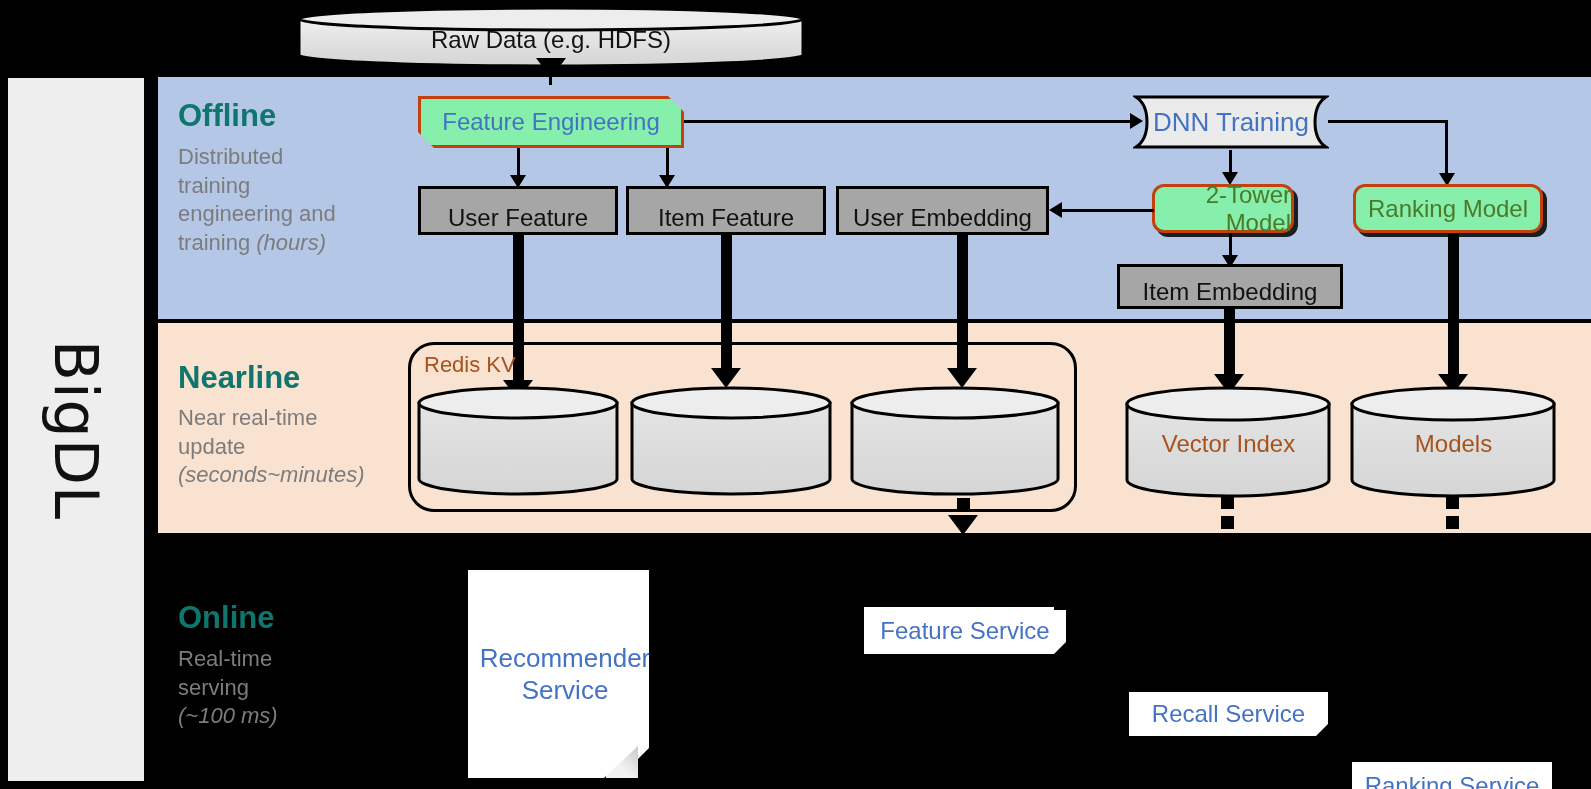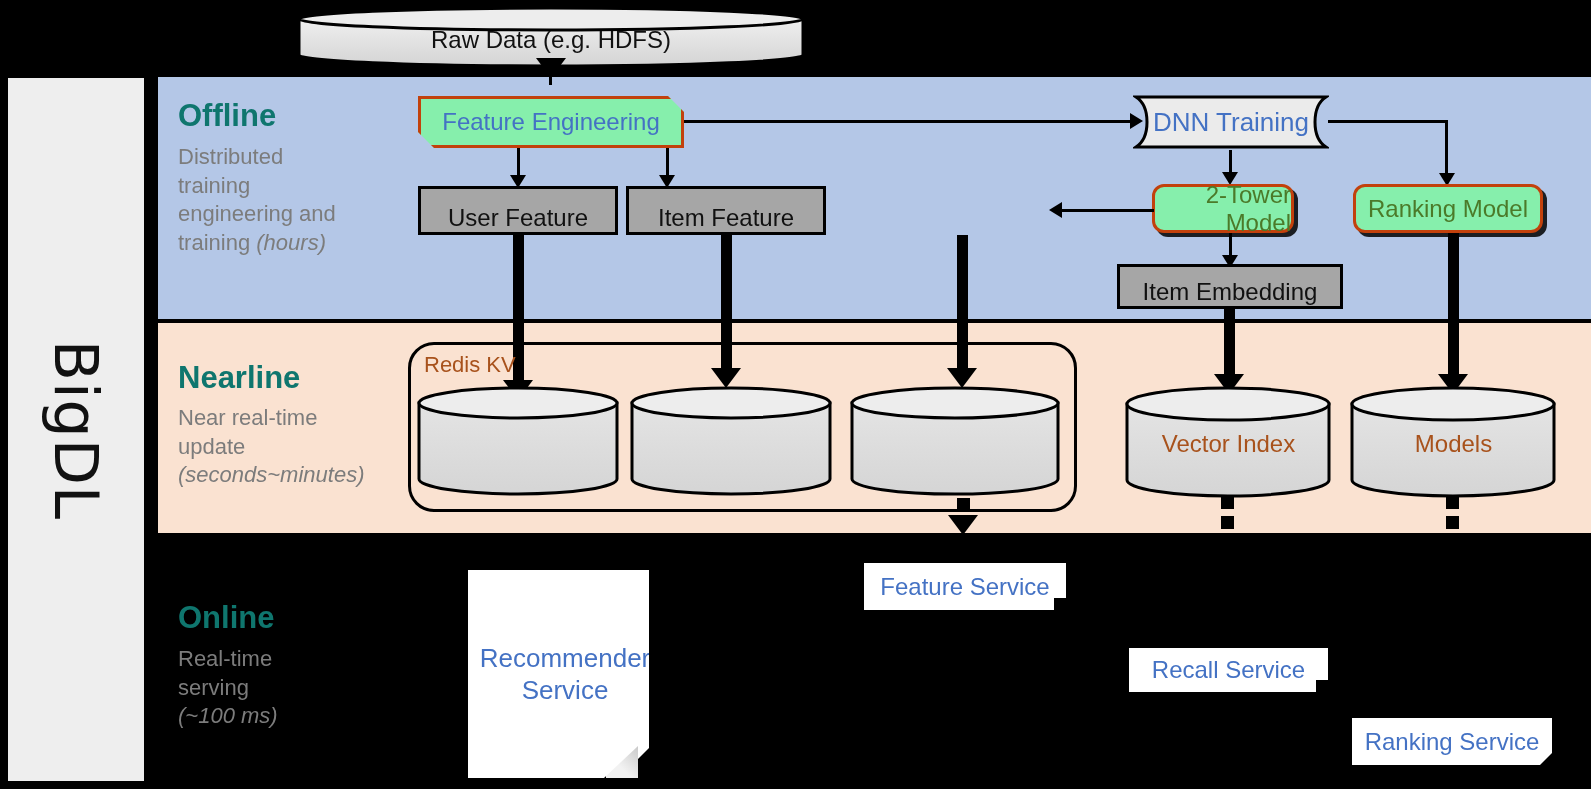--- a/index.html
+++ b/index.html
@@ -63,21 +63,21 @@
            border-right:15px solid transparent;border-top:20px solid #000;}
   .ah-left{position:absolute;width:0;height:0;border-top:8px solid transparent;
            border-bottom:8px solid transparent;border-right:13px solid #000;}
   .ah-right{position:absolute;width:0;height:0;border-top:8px solid transparent;
            border-bottom:8px solid transparent;border-left:13px solid #000;}
   .sq{position:absolute;width:13px;height:13px;background:#000;}
 
   
   .svc{position:absolute;background:#fff;color:#4472c4;font-size:24px;
        display:flex;align-items:center;justify-content:center;text-align:center;
-       clip-path:polygon(0 0,100% 0,100% calc(100% - 12px),calc(100% - 12px) 100%,0 100%);}
+       clip-path:polygon(0 0,100% 0,100% calc(100% - 12px),calc(100% - 12px) 100%,0 100%);margin-top:44px;}
   .svc-fold{position:absolute;width:12px;height:12px;background:#000;}
 
   .doc{position:absolute;background:#fff;color:#4472c4;font-size:26px;line-height:1.25;
        display:flex;align-items:center;justify-content:center;text-align:center;
        clip-path:polygon(0 0,100% 0,100% calc(100% - 30px),calc(100% - 30px) 100%,0 100%);padding-left:13px;}
   .doc-fold{position:absolute;width:32px;height:32px;
        background:linear-gradient(225deg,#c9c9c9 0%,#f2f2f2 60%);
        clip-path:polygon(100% 0,100% 100%,0 100%);border-left:2px solid #000;}
 </style>
 </head>
@@ -160,20 +160,23 @@
   <div class="ln hz" style="left:1328px;top:120px;width:120px;"></div>
   <div class="ln vt" style="left:1445px;top:120px;height:56px;"></div>
   <div class="ah-down" style="left:1439px;top:173px;"></div>
 
   <div class="shape grey-box" style="left:418px;top:186px;width:200px;height:49px;">
     <span>User Feature</span>
   </div>
   <div class="shape grey-box" style="left:626px;top:186px;width:200px;height:49px;">
     <span>Item Feature</span>
   </div>
+  <div class="shape grey-box" style="left:836px;top:186px;width:213px;height:49px;">
+    <span>User Embedding</span>
+  </div>
 
   <div class="shape proc-box rounded proc-green" style="left:1152px;top:184px;width:142px;height:49px;">
     <span>2-Tower Model</span>
   </div>
 
   <div class="ln hz" style="left:1062px;top:209px;width:92px;"></div>
   <div class="ah-left" style="left:1049px;top:202px;"></div>
 
   <div class="shape proc-box rounded proc-green" style="left:1353px;top:184px;width:190px;height:49px;">
     <span>Ranking Model</span>

